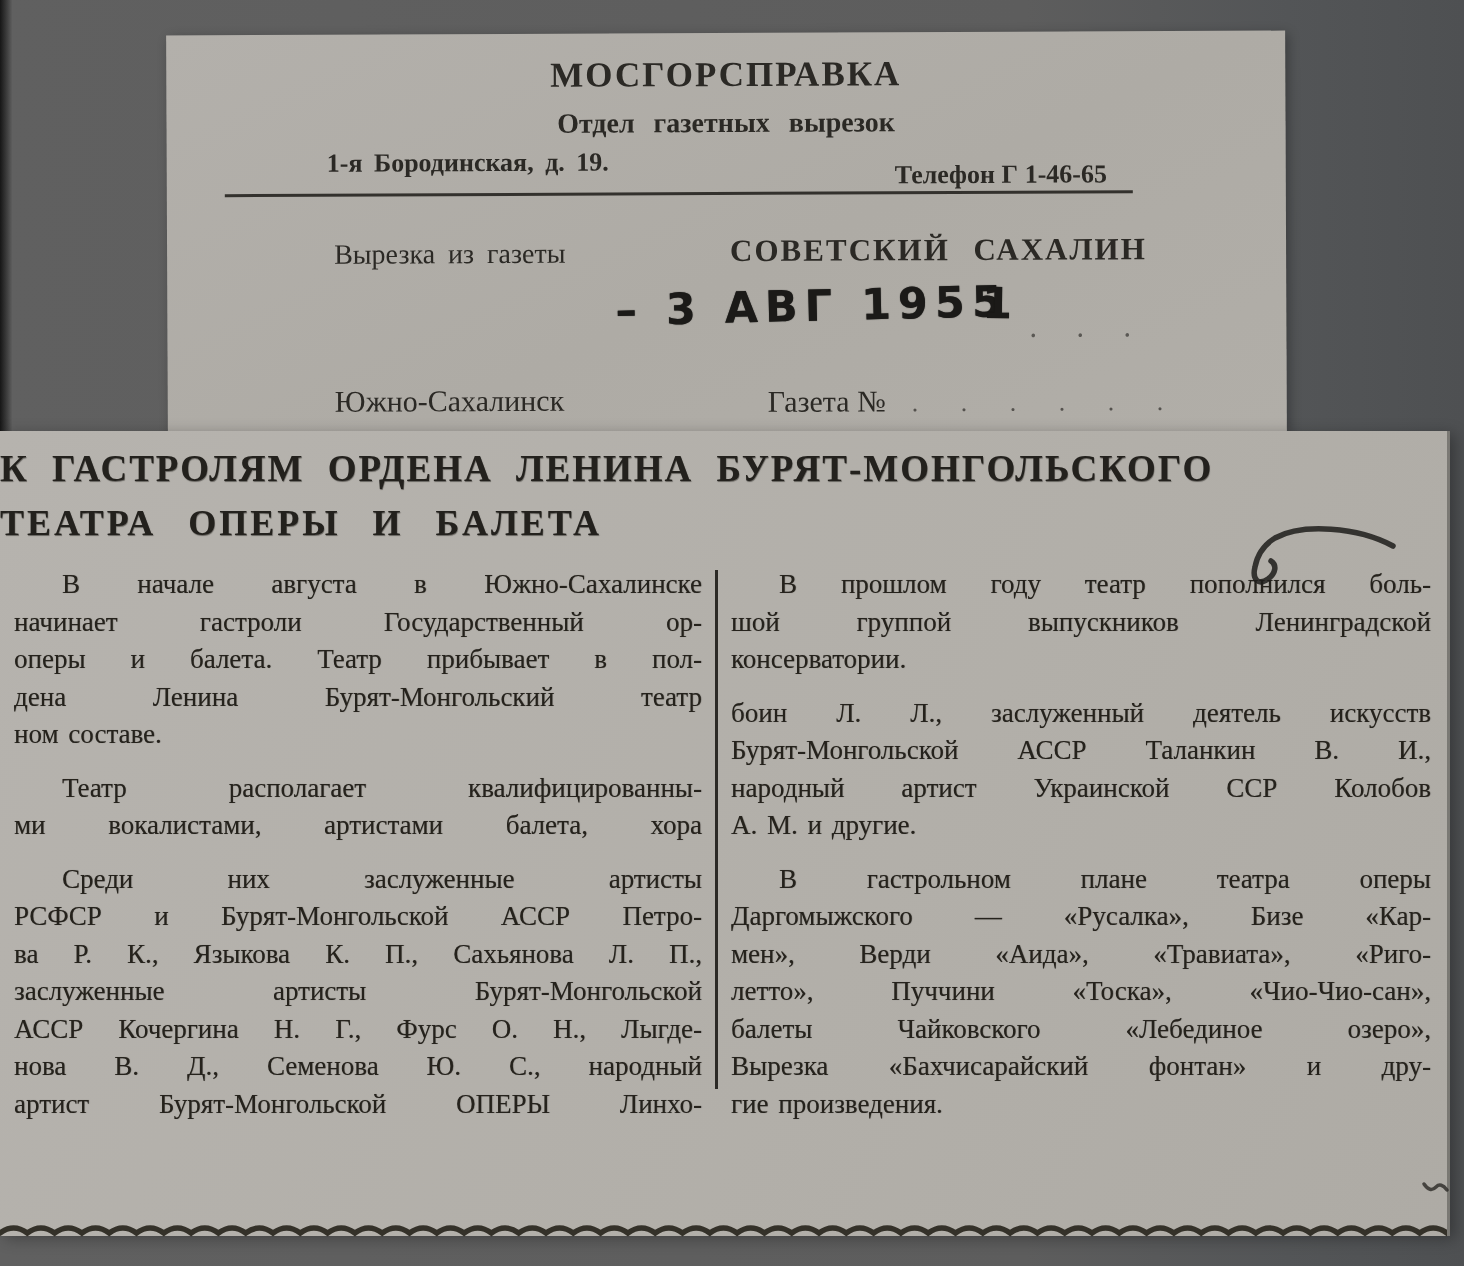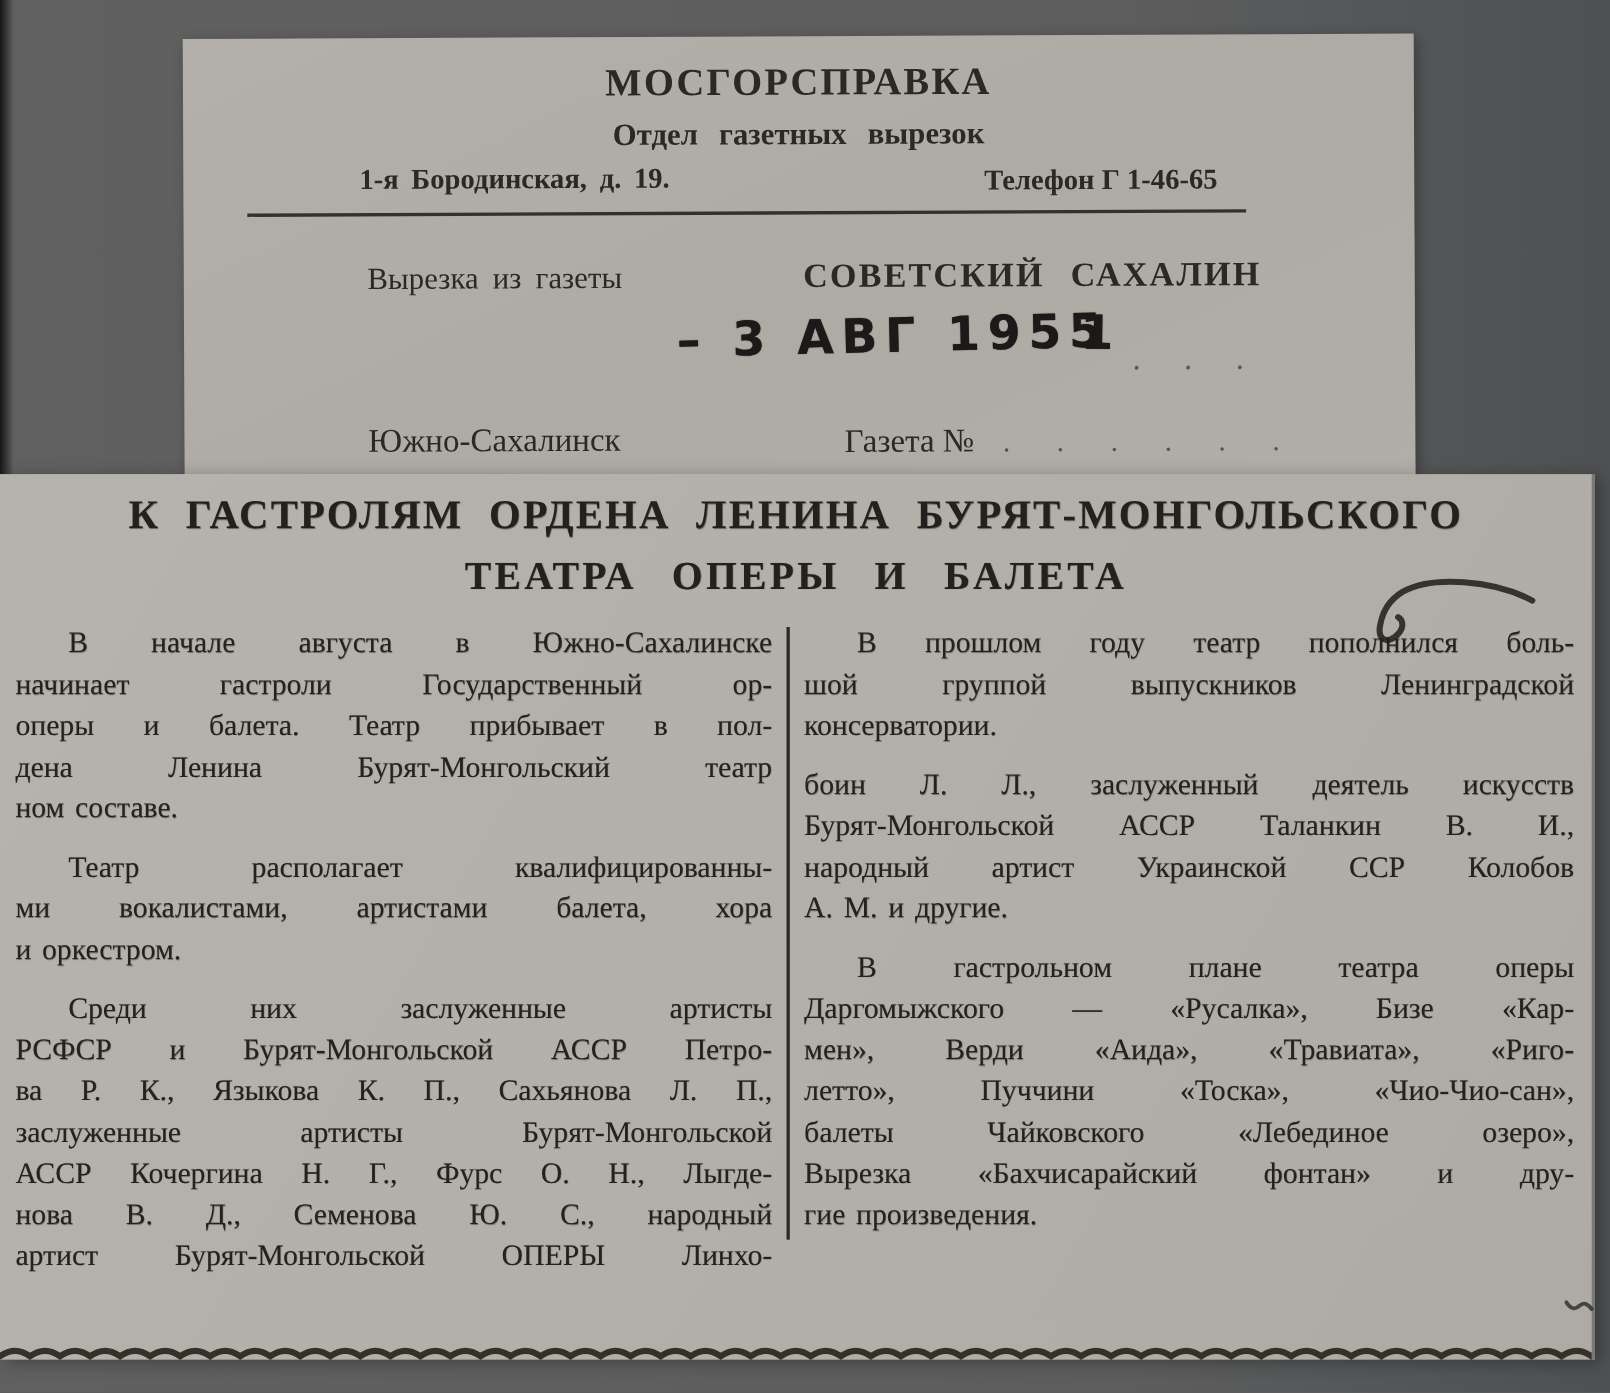--- a/index.html
+++ b/index.html
@@ -16,42 +16,42 @@
   
   .slip{position:absolute;left:167px;top:33px;width:1119px;height:401px;z-index:1;
     background:linear-gradient(155deg,#b3b0ab 0%,#aeaba5 55%,#b1aea8 100%);
     box-shadow:3px 3px 12px rgba(0,0,0,.30);
     transform:rotate(-.25deg);color:#2b2925;}
   .slip .org{position:absolute;top:22px;left:0;right:0;text-align:center;
     font-size:35px;font-weight:bold;letter-spacing:2px;}
   .slip .dept{position:absolute;top:74px;left:0;right:0;text-align:center;
     font-size:28px;font-weight:bold;word-spacing:12px;}
   .slip .addr{position:absolute;top:114px;left:160px;font-size:26px;font-weight:bold;word-spacing:5px;}
-  .slip .phone{position:absolute;top:117px;left:728px;font-size:26px;font-weight:bold;}
+  .slip .phone{position:absolute;top:128px;left:728px;font-size:26px;font-weight:bold;}
   .slip .rule{position:absolute;top:159px;left:58px;width:908px;height:3px;background:#33312d;}
   .slip .clip-label{position:absolute;top:204px;left:167px;font-size:28px;word-spacing:6px;}
   .slip .paper-name{position:absolute;top:200px;left:563px;font-size:31px;font-weight:bold;
     letter-spacing:2px;word-spacing:14px;}
   .stamp{position:absolute;top:248px;left:448px;white-space:nowrap;
     font-family:"DejaVu Sans", sans-serif;font-weight:bold;font-size:43px;
     letter-spacing:7px;color:#1b1a18;transform:rotate(-1.1deg);
     text-shadow:0 0 1px rgba(20,20,18,.8);}
   .stamp .extra{display:inline-block;margin-left:-26px;transform:rotate(2deg) translateY(2px);}
   .stamp-dots{position:absolute;top:278px;left:862px;font-size:30px;letter-spacing:16px;
     color:rgba(45,43,40,.65);}
   .slip .city{position:absolute;top:350px;left:167px;font-size:30px;}
   .slip .issue{position:absolute;top:352px;left:600px;font-size:30px;}
   .issue-dots{margin-left:26px;letter-spacing:18px;color:rgba(45,43,40,.7);font-size:26px;}
   
   .clipping{position:absolute;left:0;top:431px;width:1447px;height:805px;z-index:2;
     background:linear-gradient(120deg,#b6b3ae 0%,#b2afa9 60%,#aeaba5 100%);
     box-shadow:5px 3px 14px rgba(0,0,0,.30);
     border-right:3px solid rgba(52,50,46,.45);
     color:#25221c;}
-  .headline{margin:0;padding-top:16px;text-align:center;font-weight:bold;color:#23211d;}
+  .headline{margin:0;padding-top:16px;text-align:left;font-weight:bold;color:#23211d;}
   .headline .h1{font-size:37px;letter-spacing:2px;word-spacing:12px;
     text-shadow:.5px .5px .8px rgba(30,28,24,.5);}
   .headline .h2{margin-top:12px;font-size:36px;letter-spacing:3px;word-spacing:20px;
     text-shadow:.5px .5px .8px rgba(30,28,24,.5);}
   .cols{display:flex;margin-top:22px;padding-left:14px;}
   .col-left{width:688px;}
   .divider{width:3px;background:#2c2a26;margin:4px 13px 34px 13px;}
   .col-right{width:700px;}
   .para{margin-top:16px;font-size:27px;line-height:37.5px;font-weight:normal;
     word-spacing:3px;text-shadow:.4px .4px .7px rgba(34,31,26,.45);}
@@ -92,21 +92,20 @@
         <div class="para">
           <div class="tline first">В начале августа в Южно-Сахалинске</div>
           <div class="tline">начинает гастроли Государственный ор-</div>
           <div class="tline">оперы и балета. Театр прибывает в пол-</div>
           <div class="tline">дена Ленина Бурят-Монгольский театр</div>
           <div class="tline last">ном составе.</div>
         </div>
         <div class="para">
           <div class="tline first">Театр располагает квалифицированны-</div>
           <div class="tline">ми вокалистами, артистами балета, хора</div>
-          <div class="tline last">и оркестром.</div>
         </div>
         <div class="para">
           <div class="tline first">Среди них заслуженные артисты</div>
           <div class="tline">РСФСР и Бурят-Монгольской АССР Петро-</div>
           <div class="tline">ва Р. К., Языкова К. П., Сахьянова Л. П.,</div>
           <div class="tline">заслуженные артисты Бурят-Монгольской</div>
           <div class="tline">АССР Кочергина Н. Г., Фурс О. Н., Лыгде-</div>
           <div class="tline">нова В. Д., Семенова Ю. С., народный</div>
           <div class="tline">артист Бурят-Монгольской ОПЕРЫ Линхо-</div>
         </div>

